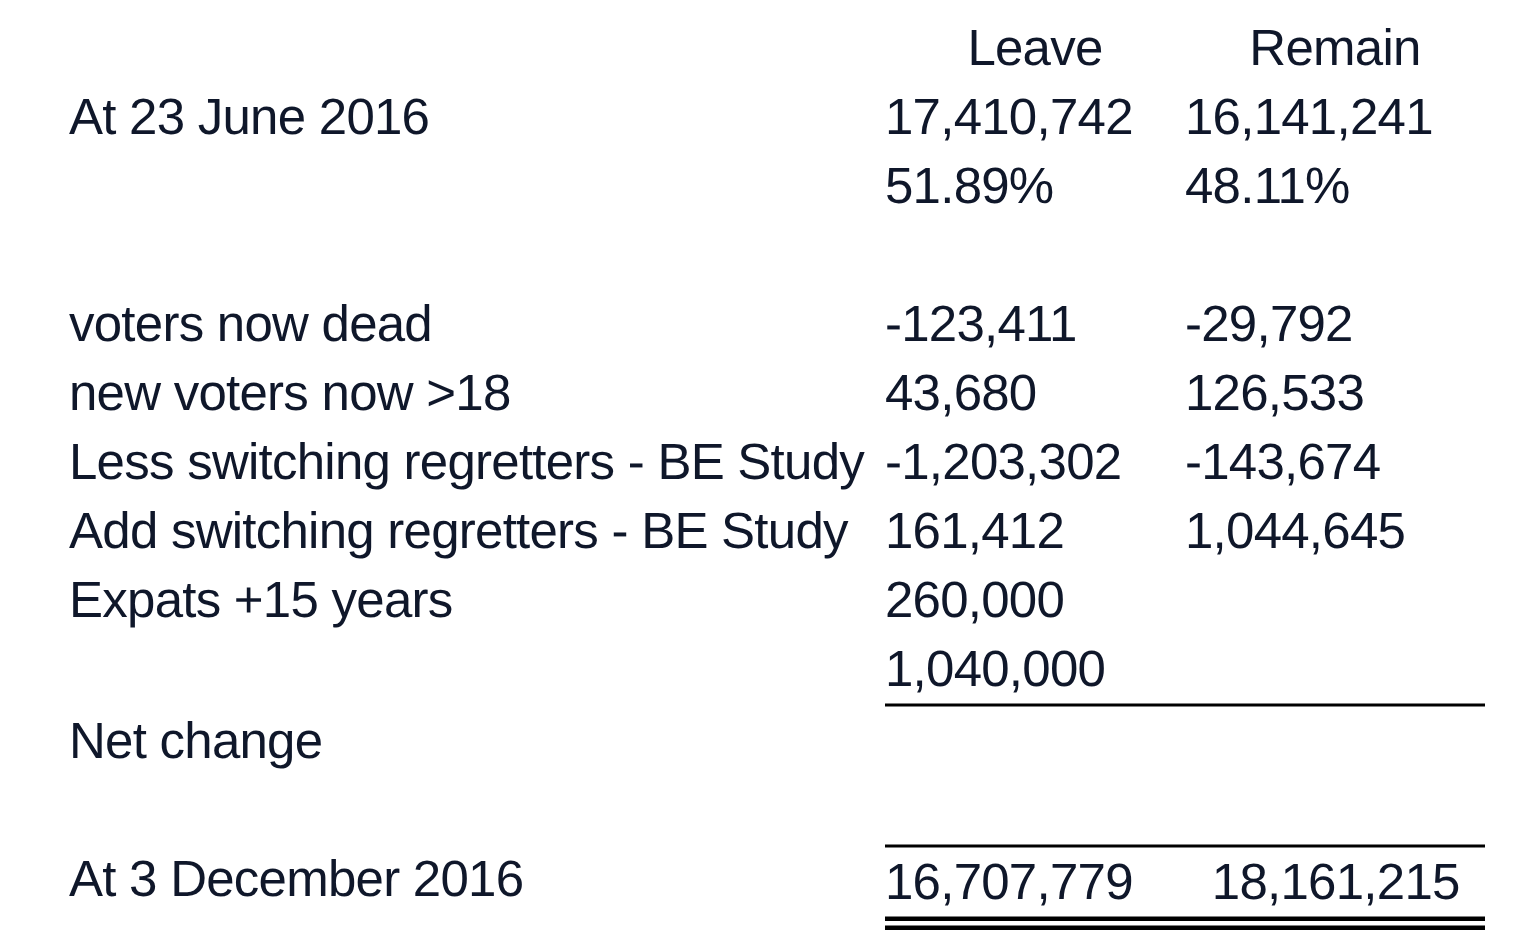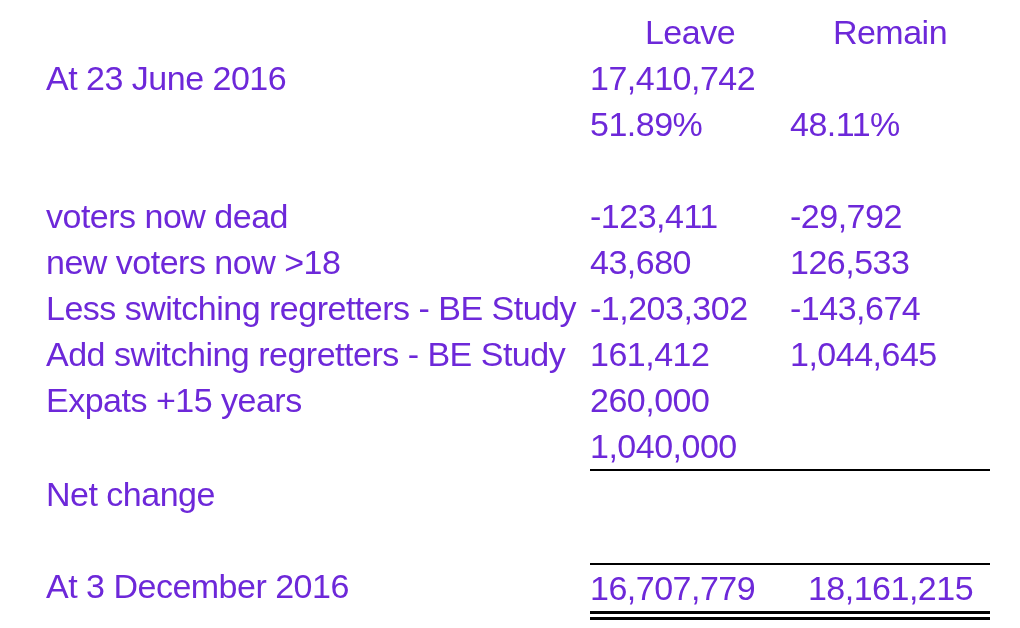--- a/index.html
+++ b/index.html
@@ -7,21 +7,21 @@
     padding: 0;
     background: #ffffff;
   }
   .sheet {
     position: relative;
     width: 1020px;
     height: 628px;
     padding-top: 9px;
     box-sizing: border-box;
     background: #ffffff;
-    color: #6d28d9;
+    color: #0f172a;
     font-family: "Liberation Sans", sans-serif;
     font-size: 34px;
     letter-spacing: -0.5px;
     white-space: nowrap;
     overflow: hidden;
   }
   .row {
     display: flex;
     align-items: flex-start;
     min-height: 46px;
@@ -74,20 +74,21 @@
     <div class="nums">
       <div class="num-leave">Leave</div>
       <div class="num-remain">Remain</div>
     </div>
   </div>
 
   <div class="row">
     <div class="label-cell">At 23 June 2016</div>
     <div class="nums">
       <div class="num-leave">17,410,742</div>
+      <div class="num-remain">16,141,241</div>
     </div>
   </div>
 
   <div class="row">
     <div class="label-cell"></div>
     <div class="nums">
       <div class="num-leave">51.89%</div>
       <div class="num-remain">48.11%</div>
     </div>
   </div>

